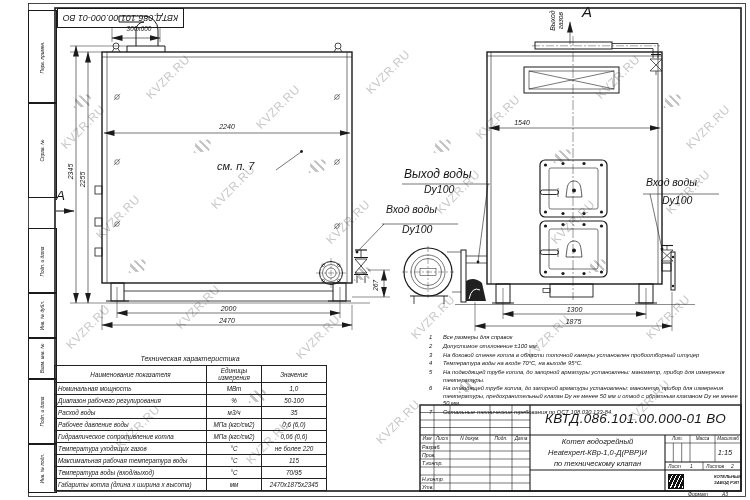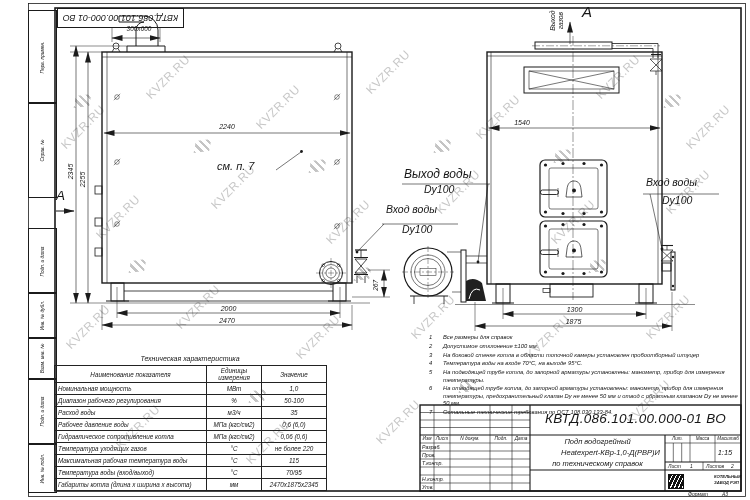--- a/index.html
+++ b/index.html
@@ -432,23 +432,23 @@
   <span class="t c" style="left:434px;top:436.5px;width:16px;font-size:4.8px">Лист</span>
   <span class="t c" style="left:450px;top:436.5px;width:40px;font-size:4.8px">N докум.</span>
   <span class="t c" style="left:490px;top:436.5px;width:22px;font-size:4.8px">Подп.</span>
   <span class="t c" style="left:512px;top:436.5px;width:18px;font-size:4.8px">Дата</span>
   <span class="t" style="left:422px;top:444.5px;font-size:5.2px">Разраб.</span>
   <span class="t" style="left:422px;top:452.5px;font-size:5.2px">Пров.</span>
   <span class="t" style="left:422px;top:460.5px;font-size:5.2px">Т.контр.</span>
   <span class="t" style="left:422px;top:468.5px;font-size:5.2px"></span>
   <span class="t" style="left:422px;top:476.5px;font-size:5.2px">Н.контр.</span>
   <span class="t" style="left:422px;top:484.5px;font-size:5.2px">Утв.</span>
-  <span class="t c" style="left:532px;top:438px;width:131px;font-size:7.5px">Подп водогрейный</span>
-  <span class="t c" style="left:530px;top:449px;width:161px;font-size:7.5px">Heatexpert-КВр-1,0-Д(РВР)И</span>
-  <span class="t c" style="left:532px;top:460px;width:131px;font-size:7.5px">по техническому справок</span>
+  <span class="t c" style="left:532px;top:438px;width:131px;font-size:7.5px">Котел водогрейный</span>
+  <span class="t c" style="left:530px;top:449px;width:135px;font-size:7.5px">Heatexpert-КВр-1,0-Д(РВР)И</span>
+  <span class="t c" style="left:532px;top:460px;width:131px;font-size:7.5px">по техническому клапан</span>
   <span class="t c" style="left:665px;top:436.5px;width:25px;font-size:4.6px">Лит.</span>
   <span class="t c" style="left:690px;top:436.5px;width:25px;font-size:4.6px">Масса</span>
   <span class="t c" style="left:715px;top:436.5px;width:26px;font-size:4.6px">Масштаб</span>
   <span class="t c" style="left:715px;top:449px;width:20px;font-size:7.5px">1:15</span>
   <span class="t" style="left:668px;top:463.5px;font-size:5px">Лист</span>
   <span class="t" style="left:690px;top:463.5px;font-size:5px">1</span>
   <span class="t" style="left:706px;top:463.5px;font-size:5px">Листов</span>
   <span class="t" style="left:731px;top:463.5px;font-size:5px">2</span>
   <div class="logo-mark" style="left:668px;top:473.5px;width:14px;height:13px"></div>
   <span class="logo-word" style="left:684px;top:502px;font-size:14px">KVZR</span>

